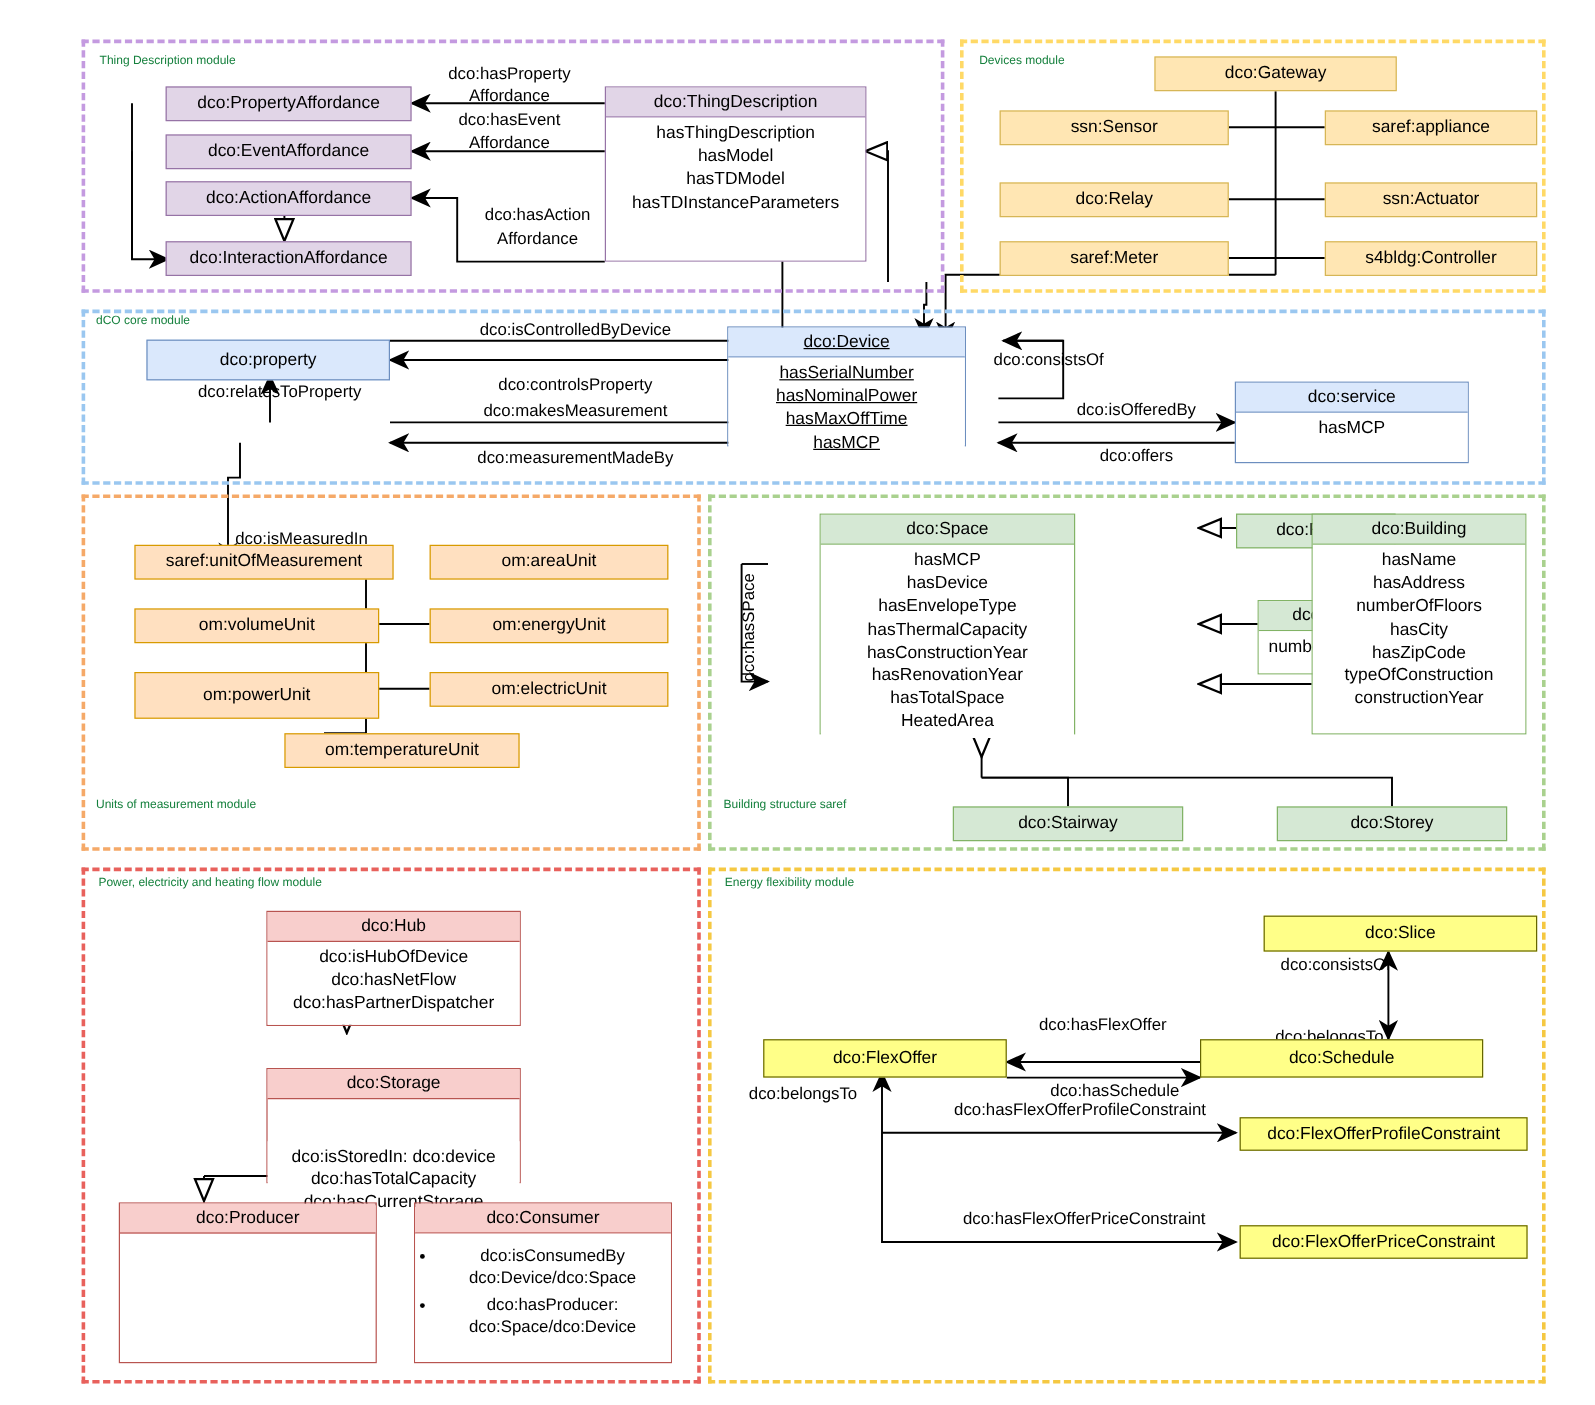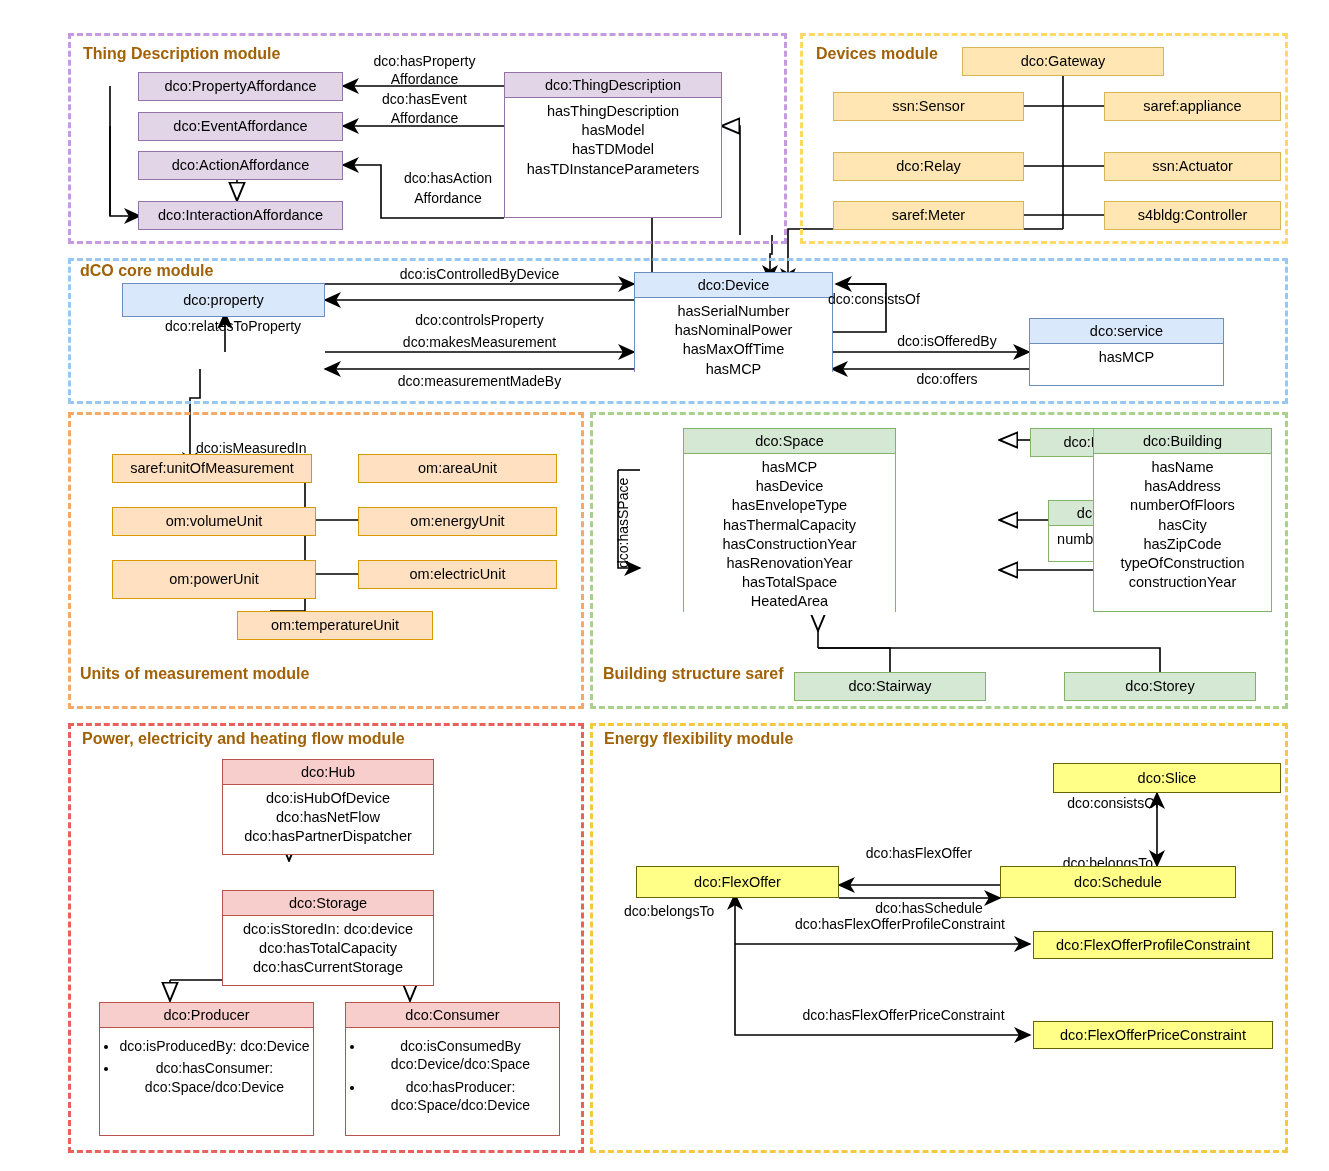--- a/index.html
+++ b/index.html
@@ -1,19 +1,19 @@
 <!DOCTYPE html>
 <html><head>
 <meta charset="utf-8">
 <style>
   html,body{margin:0;padding:0;background:#ffffff;}
   body{font-family:"Liberation Sans",sans-serif;}
   #stage{position:relative;width:1329px;height:1171px;background:#fff;overflow:hidden;}
   .module{position:absolute;box-sizing:border-box;background:transparent;}
-  .mlabel{position:absolute;font-weight:bold;font-size:16px;color:#a16207;white-space:nowrap;}
+  .mlabel{position:absolute;font-weight:normal;font-size:10px;color:#15803d;white-space:nowrap;}
   .node{position:absolute;box-sizing:border-box;border:1.4px solid;display:flex;flex-direction:column;}
   .nhead{text-align:center;font-size:14.5px;color:#000;padding:3px 2px;line-height:1.25;}
   .nbody{background:#ffffff;flex:1;text-align:center;font-size:14.5px;color:#000;padding:4px 3px;line-height:1.32;}
   .nbody .ln{display:block;}
   .simple{align-items:center;justify-content:center;}
   .simple .nhead{width:100%;}
   .elabel{position:absolute;font-size:14px;color:#000;white-space:nowrap;line-height:1.18;text-align:center;}
   svg.wires{position:absolute;left:0;top:0;width:1329px;height:1171px;pointer-events:none;}
   .vlab{position:absolute;font-size:14px;color:#000;white-space:nowrap;transform-origin:0 0;}
   ul.bl{margin:2px 0 0 0;padding:0 0 0 16px;text-align:left;list-style:disc;}
@@ -172,21 +172,21 @@
     <div class="nhead">saref:Meter</div>
   </div>
   <div class="node simple" style="left:1104px;top:201px;width:177px;height:29px;border-color:#d6b656;background:#ffe6b3;">
     <div class="nhead">s4bldg:Controller</div>
   </div>
 
   <div class="node simple" style="left:122px;top:283px;width:203px;height:34px;border-color:#6c8ebf;background:#dae8fc;">
     <div class="nhead">dco:property</div>
   </div>
 
-  <div class="node" style="left:634px;top:272px;width:199px;height:100px;border-color:#6c8ebf;">
+  <div class="node" style="left:606px;top:272px;width:199px;height:100px;border-color:#6c8ebf;text-decoration:underline;">
     <div class="nhead" style="background:#dae8fc;border-bottom:1.4px solid #6c8ebf;">dco:Device</div>
     <div class="nbody">
       <span class="ln">hasSerialNumber</span>
       <span class="ln">hasNominalPower</span>
       <span class="ln">hasMaxOffTime</span>
       <span class="ln">hasMCP</span>
     </div>
   </div>
 
   <div class="node" style="left:1029px;top:318px;width:195px;height:68px;border-color:#6c8ebf;">
@@ -200,21 +200,21 @@
   <div class="elabel" style="left:355px;top:312px;width:249px;">dco:controlsProperty</div>
   <div class="elabel" style="left:128px;top:318px;width:210px;">dco:relatesToProperty</div>
   <div class="elabel" style="left:355px;top:334px;width:249px;">dco:makesMeasurement</div>
   <div class="elabel" style="left:355px;top:373px;width:249px;">dco:measurementMadeBy</div>
   <div class="elabel" style="left:828px;top:291px;width:145px;text-align:left;">dco:consistsOf</div>
   <div class="elabel" style="left:862px;top:333px;width:170px;">dco:isOfferedBy</div>
   <div class="elabel" style="left:862px;top:371px;width:170px;">dco:offers</div>
 
   <div class="elabel" style="left:196px;top:440px;width:160px;text-align:left;">dco:isMeasuredIn</div>
 
-  <div class="node simple" style="left:112px;top:454px;width:200px;height:29px;border-color:#d79b00;background:#ffe0c0;">
+  <div class="node simple" style="left:112px;top:454px;width:216px;height:29px;border-color:#d79b00;background:#ffe0c0;">
     <div class="nhead">saref:unitOfMeasurement</div>
   </div>
   <div class="node simple" style="left:358px;top:454px;width:199px;height:29px;border-color:#d79b00;background:#ffe0c0;">
     <div class="nhead">om:areaUnit</div>
   </div>
   <div class="node simple" style="left:112px;top:507px;width:204px;height:29px;border-color:#d79b00;background:#ffe0c0;">
     <div class="nhead">om:volumeUnit</div>
   </div>
   <div class="node simple" style="left:358px;top:507px;width:199px;height:29px;border-color:#d79b00;background:#ffe0c0;">
     <div class="nhead">om:energyUnit</div>
@@ -278,37 +278,31 @@
 
   <div class="node" style="left:222px;top:759px;width:212px;height:96px;border-color:#b85450;">
     <div class="nhead" style="background:#f8cecc;border-bottom:1.4px solid #b85450;">dco:Hub</div>
     <div class="nbody">
       <span class="ln">dco:isHubOfDevice</span>
       <span class="ln">dco:hasNetFlow</span>
       <span class="ln">dco:hasPartnerDispatcher</span>
     </div>
   </div>
 
-  <div class="node" style="left:222px;top:890px;width:212px;height:96px;border-color:#b85450;">
+  <div class="node" style="left:222px;top:890px;width:212px;height:96px;border-color:#b85450;gap:35px;">
     <div class="nhead" style="background:#f8cecc;border-bottom:1.4px solid #b85450;">dco:Storage</div>
     <div class="nbody">
       <span class="ln">dco:isStoredIn: dco:device</span>
       <span class="ln">dco:hasTotalCapacity</span>
       <span class="ln">dco:hasCurrentStorage</span>
     </div>
   </div>
 
   <div class="node" style="left:99px;top:1002px;width:215px;height:134px;border-color:#b85450;">
     <div class="nhead" style="background:#f8cecc;border-bottom:1.4px solid #b85450;">dco:Producer</div>
-    <div class="nbody" style="padding-top:7px;">
-      <ul class="bl">
-        <li>dco:isProducedBy: dco:Device</li>
-        <li>dco:hasConsumer: dco:Space/dco:Device</li>
-      </ul>
-    </div>
   </div>
 
   <div class="node" style="left:345px;top:1002px;width:215px;height:134px;border-color:#b85450;">
     <div class="nhead" style="background:#f8cecc;border-bottom:1.4px solid #b85450;">dco:Consumer</div>
     <div class="nbody" style="padding-top:7px;">
       <ul class="bl">
         <li>dco:isConsumedBy dco:Device/dco:Space</li>
         <li>dco:hasProducer: dco:Space/dco:Device</li>
       </ul>
     </div>

